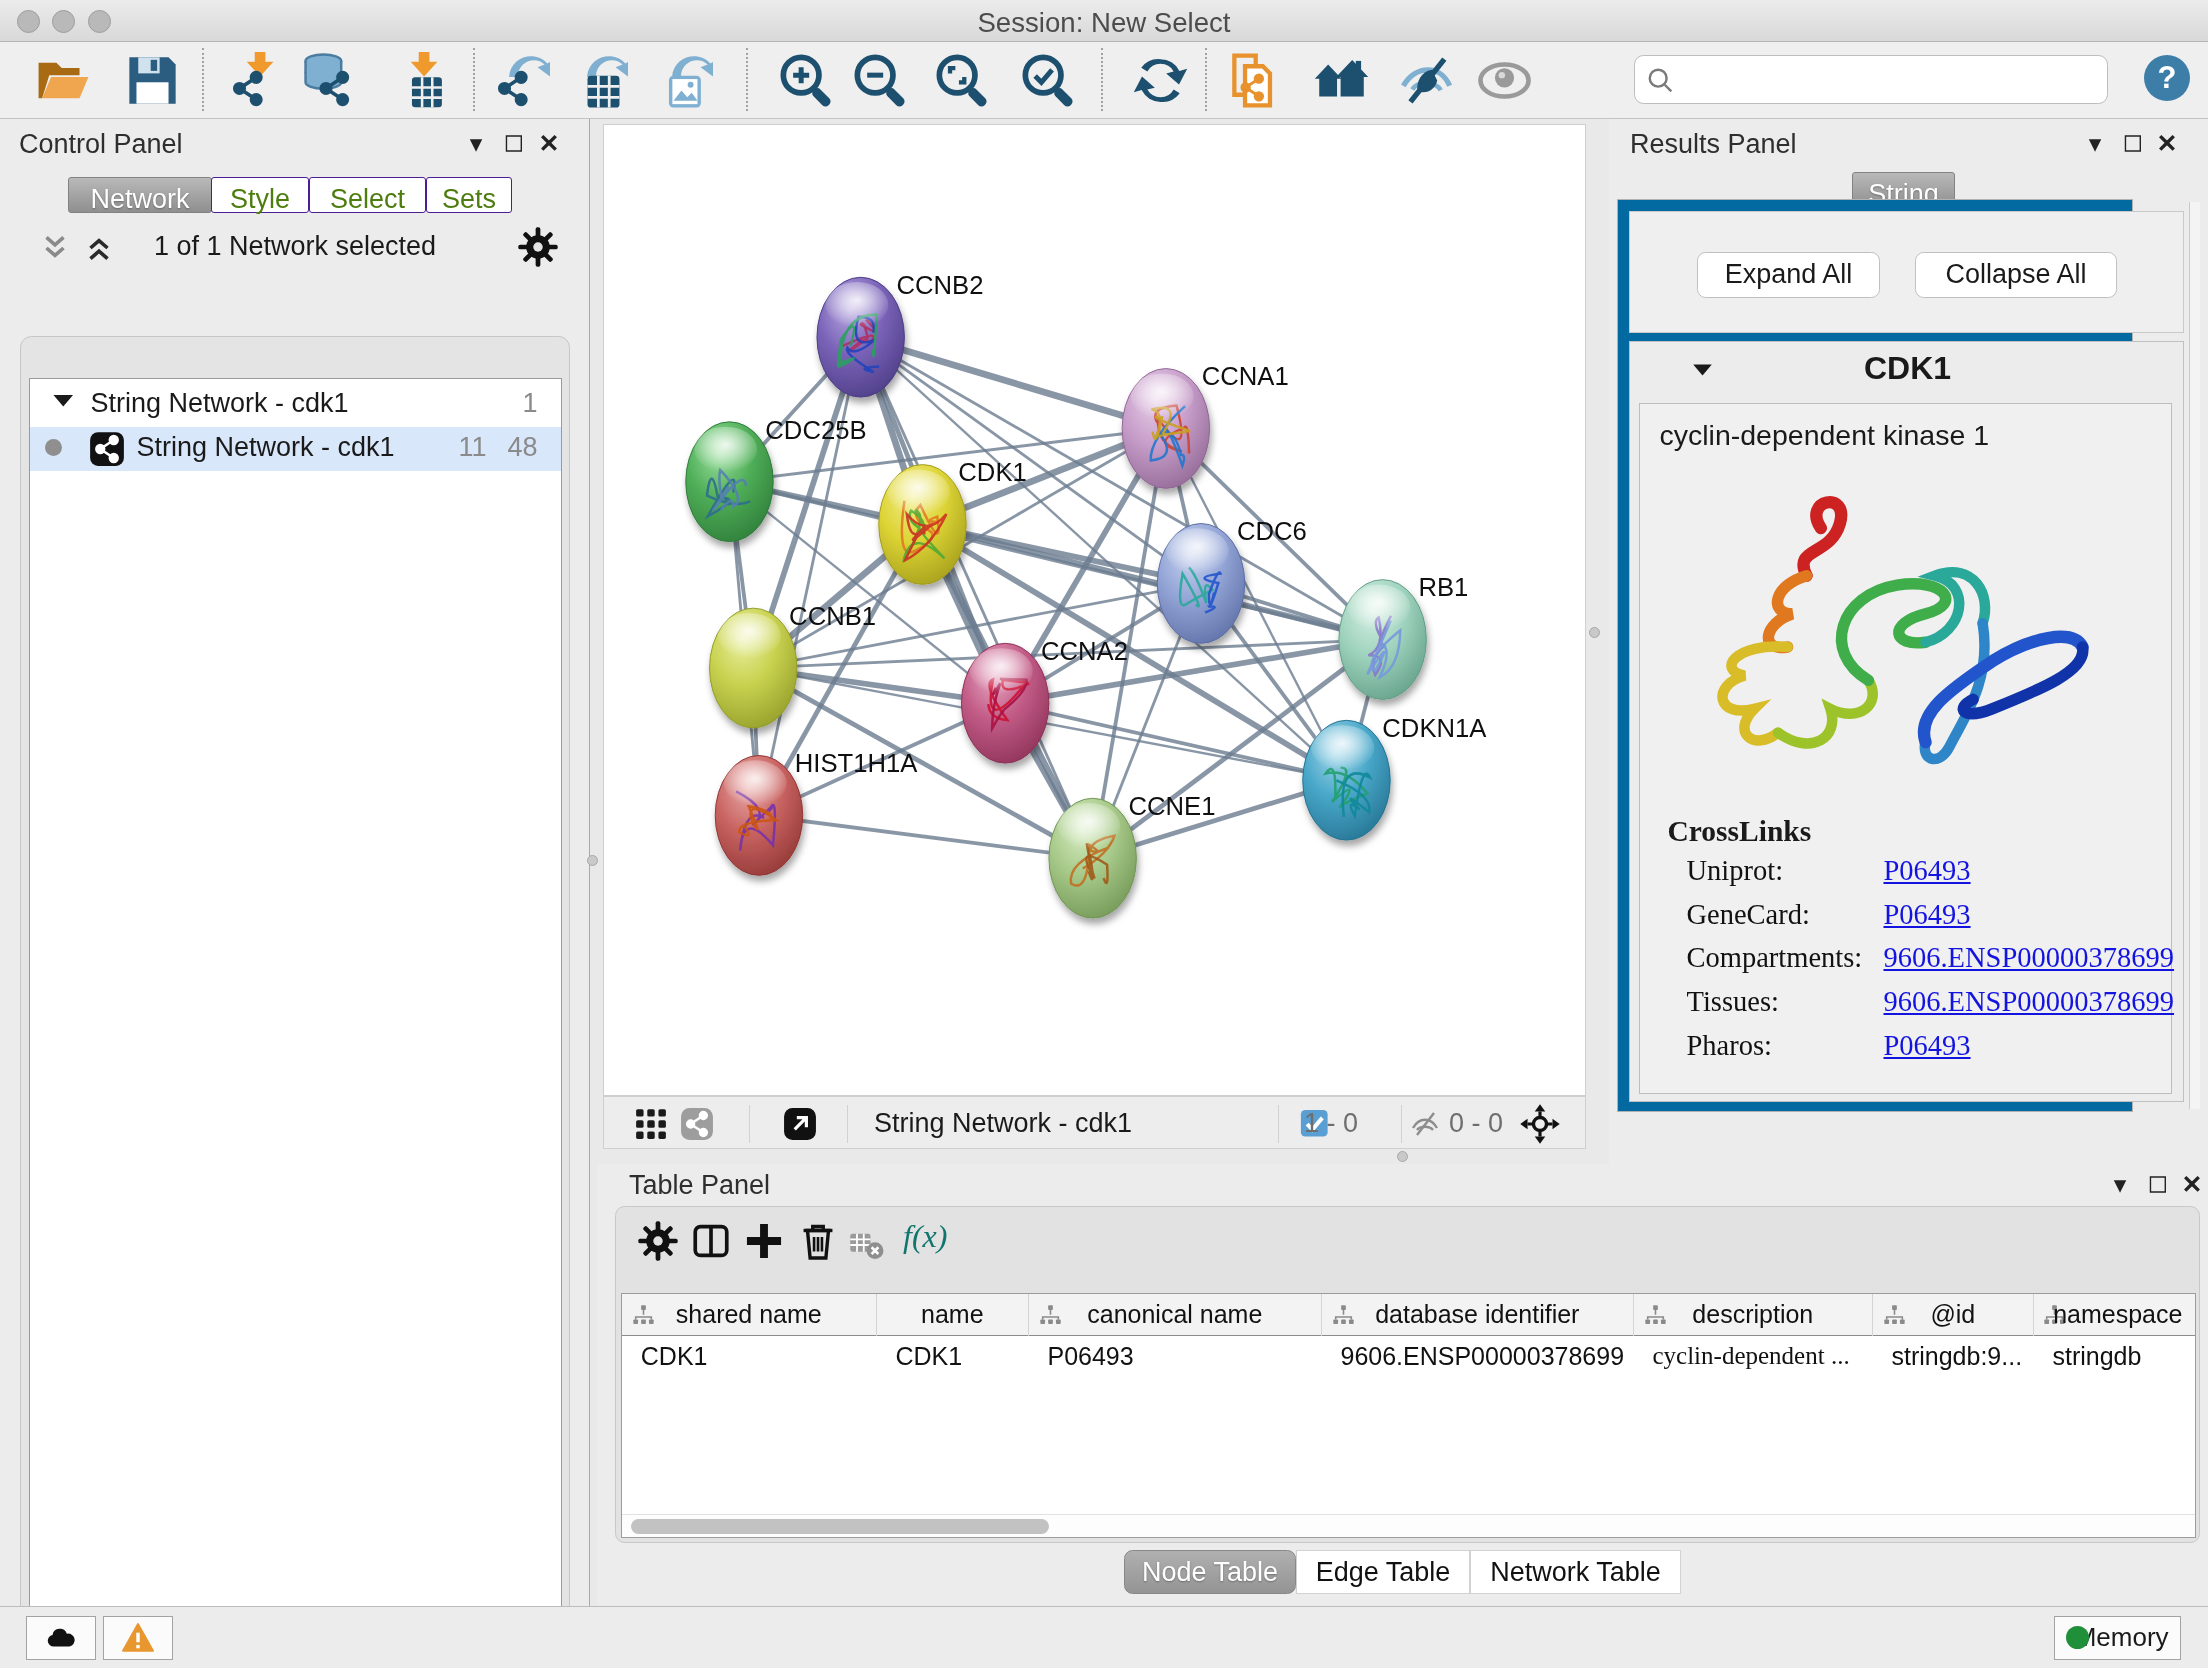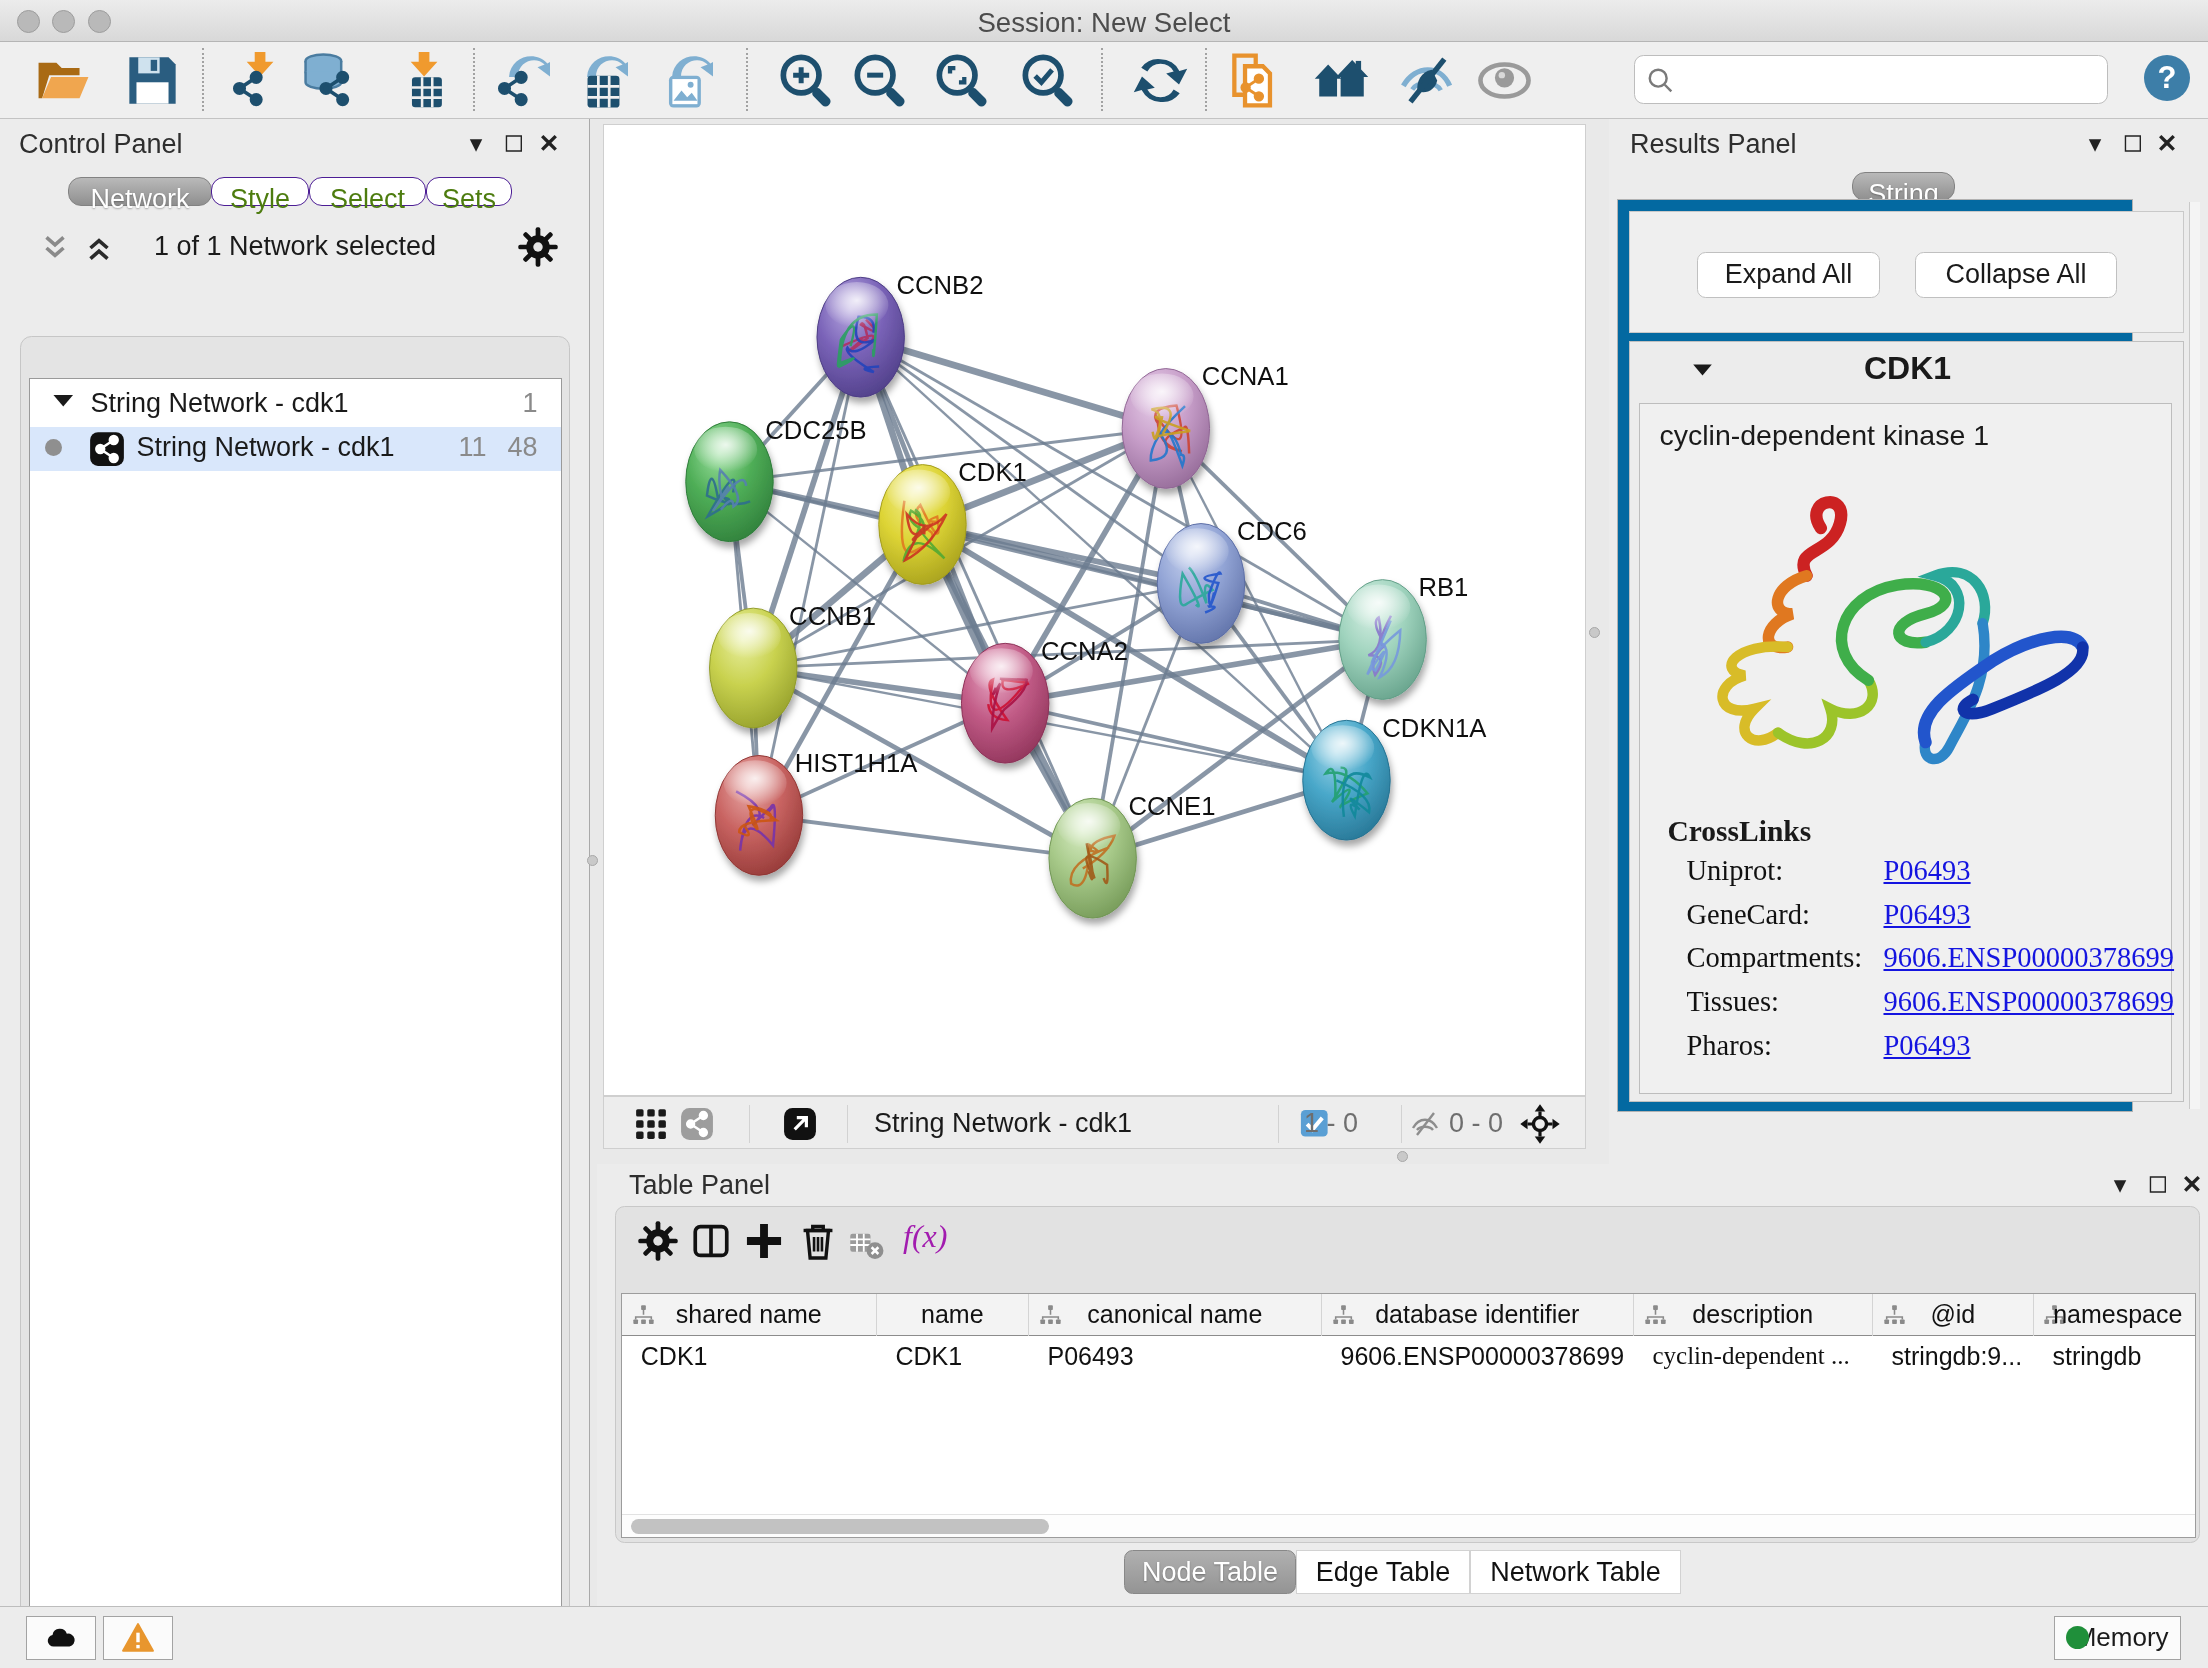--- a/index.html
+++ b/index.html
@@ -17,21 +17,21 @@
   .tbi svg { width:100%; height:100%; }
   .tsep { position:absolute; top:5.7px; height:63px; border-left:2.9px dotted #a2a2a2; }
   .searchbox { left:1634px; top:13.3px; width:474px; height:49px; background:#fff; border:1.9px solid #bdbdbd; border-radius:9.5px; }
   .searchbox svg { position:absolute; left:11.4px; top:9.5px; width:30px; height:30px; }
   .searchbox input { position:absolute; left:51px; top:3.8px; width:409px; height:38px; border:none; outline:none; font-size:25px; background:transparent; }
   .helpbtn { left:2144px; top:13.3px; width:46px; height:46px; border-radius:50%; background:#3d7ea8; color:#fff; font-size:31px; font-weight:bold; text-align:center; line-height:46px; }
 
   
   .panel-title { font-size:27px; color:#2e2e2e; }
   .pctl { position:absolute; top:0; font-size:25px; color:#222; width:32px; text-align:center; }
-  .tab { position:absolute; height:29px; border-radius:13px; font-size:27px; text-align:center; line-height:42px; }
+  .tab { position:absolute; height:36px; border-radius:3px; font-size:27px; text-align:center; line-height:42px; }
   .tab.on  { background:linear-gradient(#b9b9b9,#8f8f8f); color:#fff; border:1px solid #828282; text-shadow:0 1px 1.9px rgba(0,0,0,.3); }
   .tab.off { background:#fff; color:#4d7c0f; border:1px solid #4c1d95; }
 
   
   .cpanel { left:0; top:119px; width:590px; height:1488px; background:#ececec; border-right:1.9px solid #a9a9a9; }
   .cp-inner { left:20px; top:217px; width:550px; height:1368px; background:#e4e4e4; border:1.9px solid #c6c6c6; border-radius:11.4px; }
   .netlist { left:28.5px; top:259px; width:533px; height:1311px; background:#fff; border:1.9px solid #9a9a9a; }
   .treerow { position:absolute; left:0; width:100%; font-size:27px; }
   .badge { position:absolute; color:#8a8a8a; font-size:27px; }
 
@@ -691,21 +691,21 @@
           <g fill="#9a9a9a">
             <rect x="2" y="6" width="18" height="16" rx="2"></rect>
           </g>
           <g stroke="#fff" stroke-width="1.6">
             <path d="M2 11h18M2 16h18M8 6v16M14 6v16"></path>
           </g>
           <circle cx="24" cy="21" r="7.5" fill="#8f8f8f"></circle>
           <path d="M21 18l6 6M27 18l-6 6" stroke="#fff" stroke-width="2.2"></path>
         </svg>
     </span>
-    <span class="abs" style="left:287px; top:11.4px; font-size:32px; font-style:italic; color:#a21caf; font-family:'Liberation Serif',serif">f(x)</span>
+    <span class="abs" style="left:287px; top:11.4px; font-size:32px; font-style:italic; color:#0f766e; font-family:'Liberation Serif',serif">f(x)</span>
 
     <div class="abs ttable">
       <div class="thead" id="table-head">
           <div class="th" style="left: 0px; width: 255px;">
             <svg viewBox="0 0 32 32">
               <g fill="#8a8a8a">
                 <rect x="13" y="3" width="6" height="6" rx="1"></rect>
                 <rect x="3" y="21" width="6" height="6" rx="1"></rect>
                 <rect x="13" y="21" width="6" height="6" rx="1"></rect>
                 <rect x="23" y="21" width="6" height="6" rx="1"></rect>

